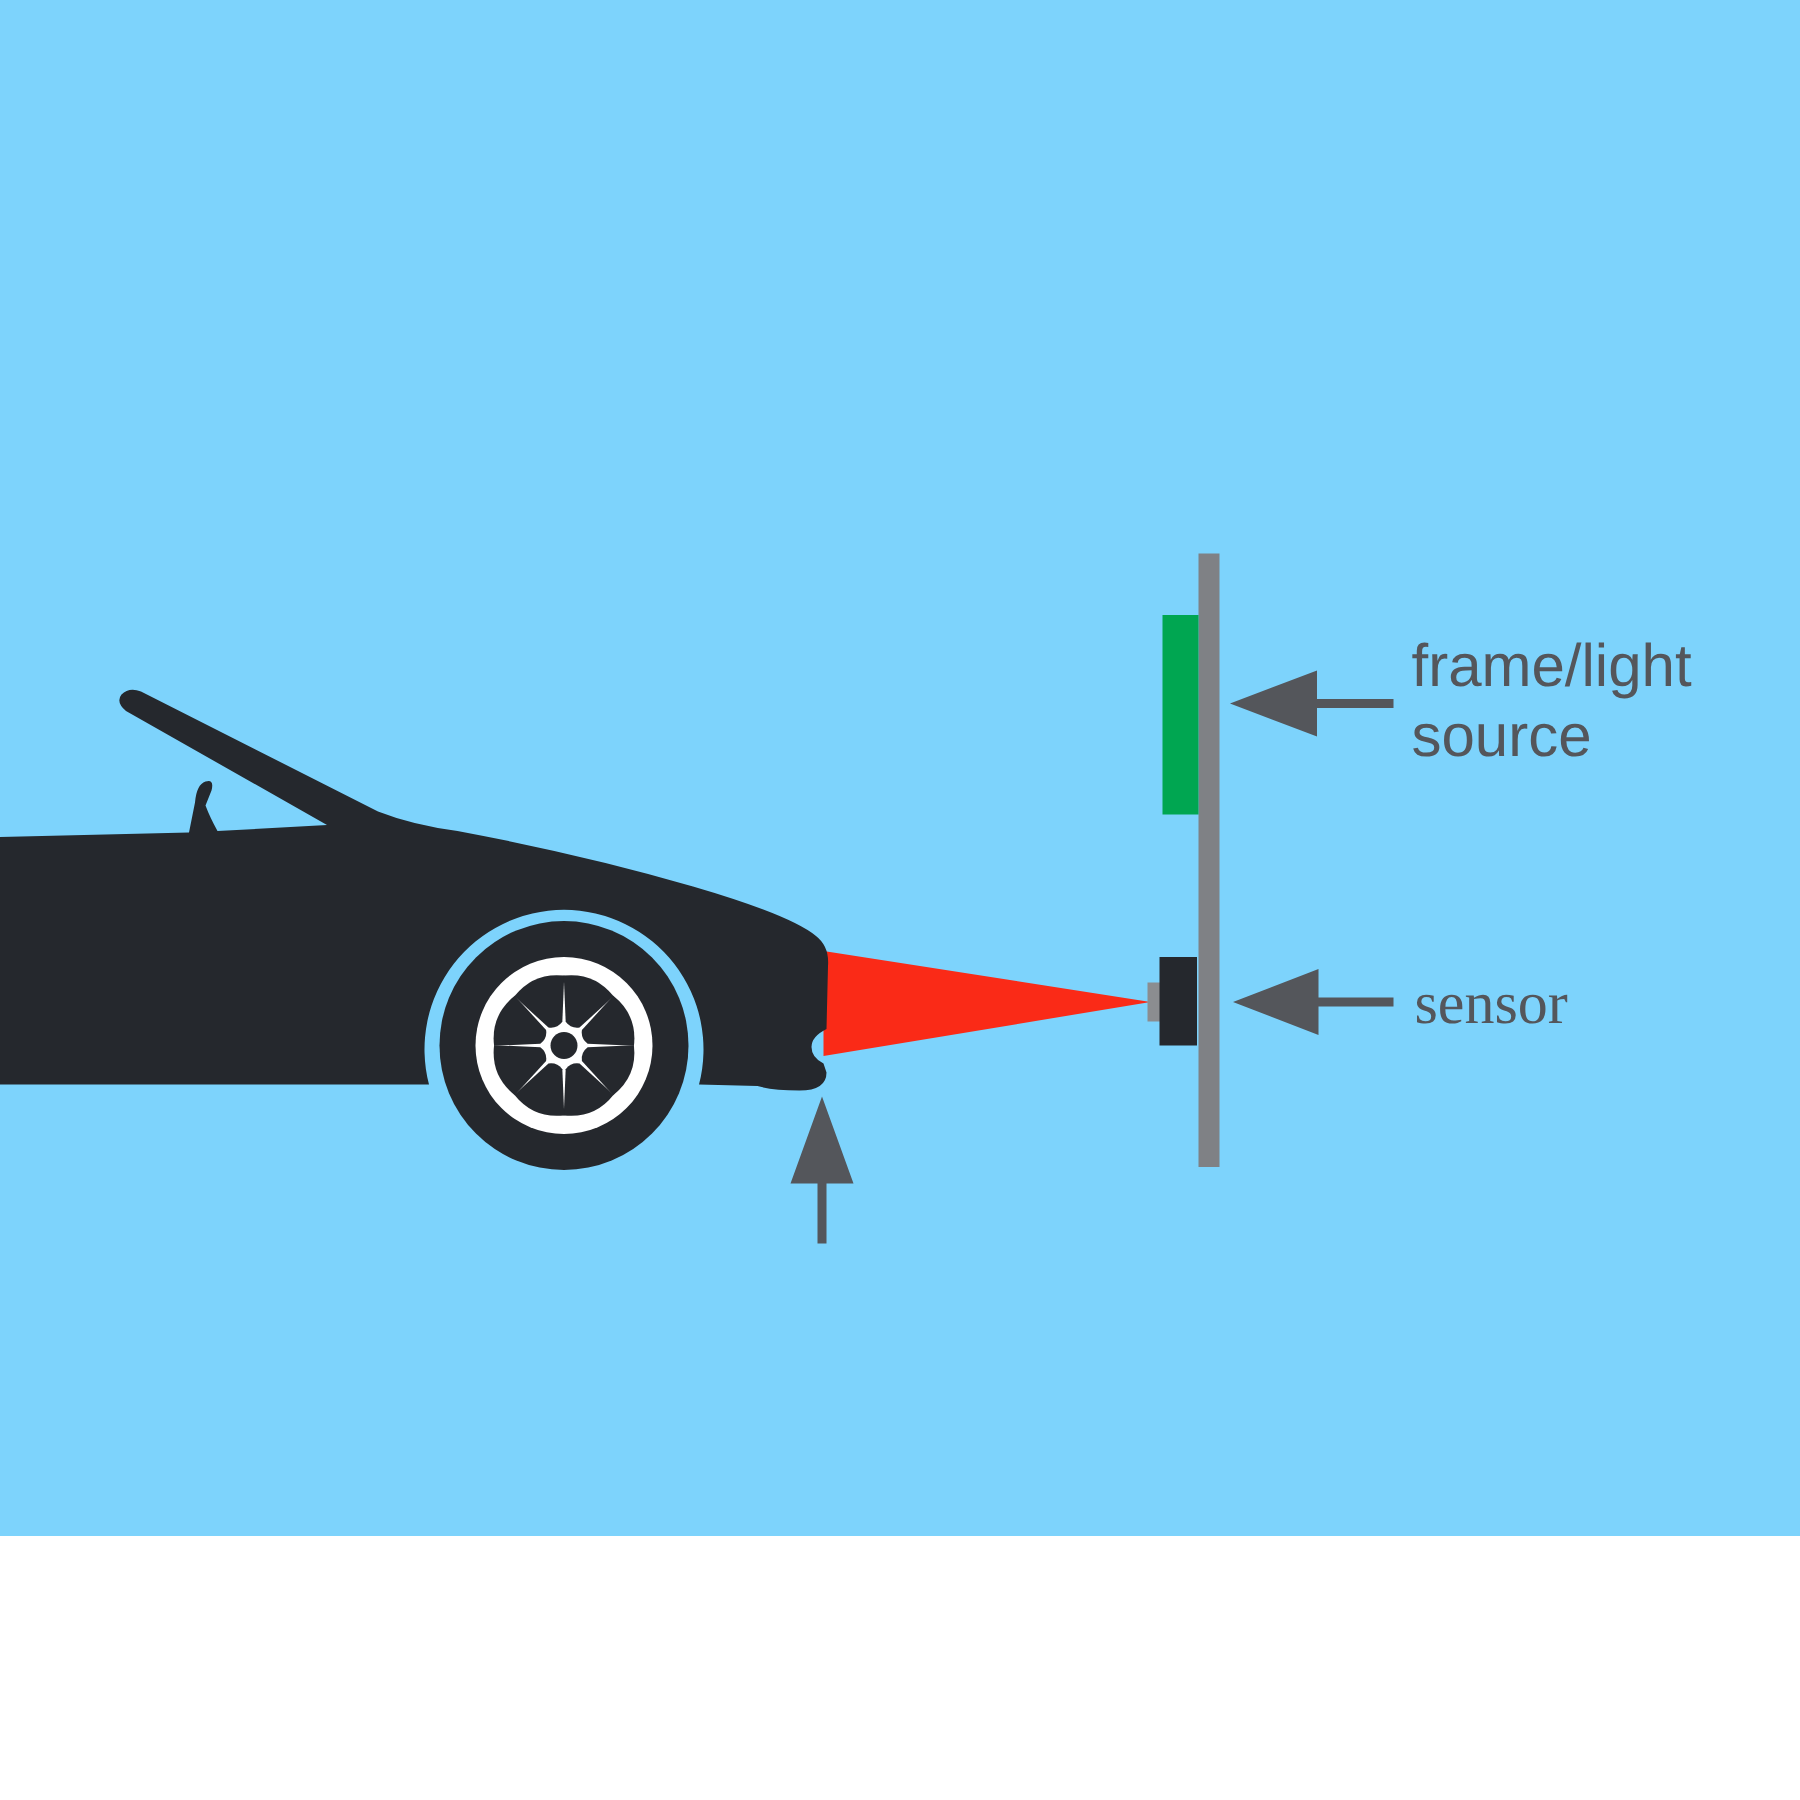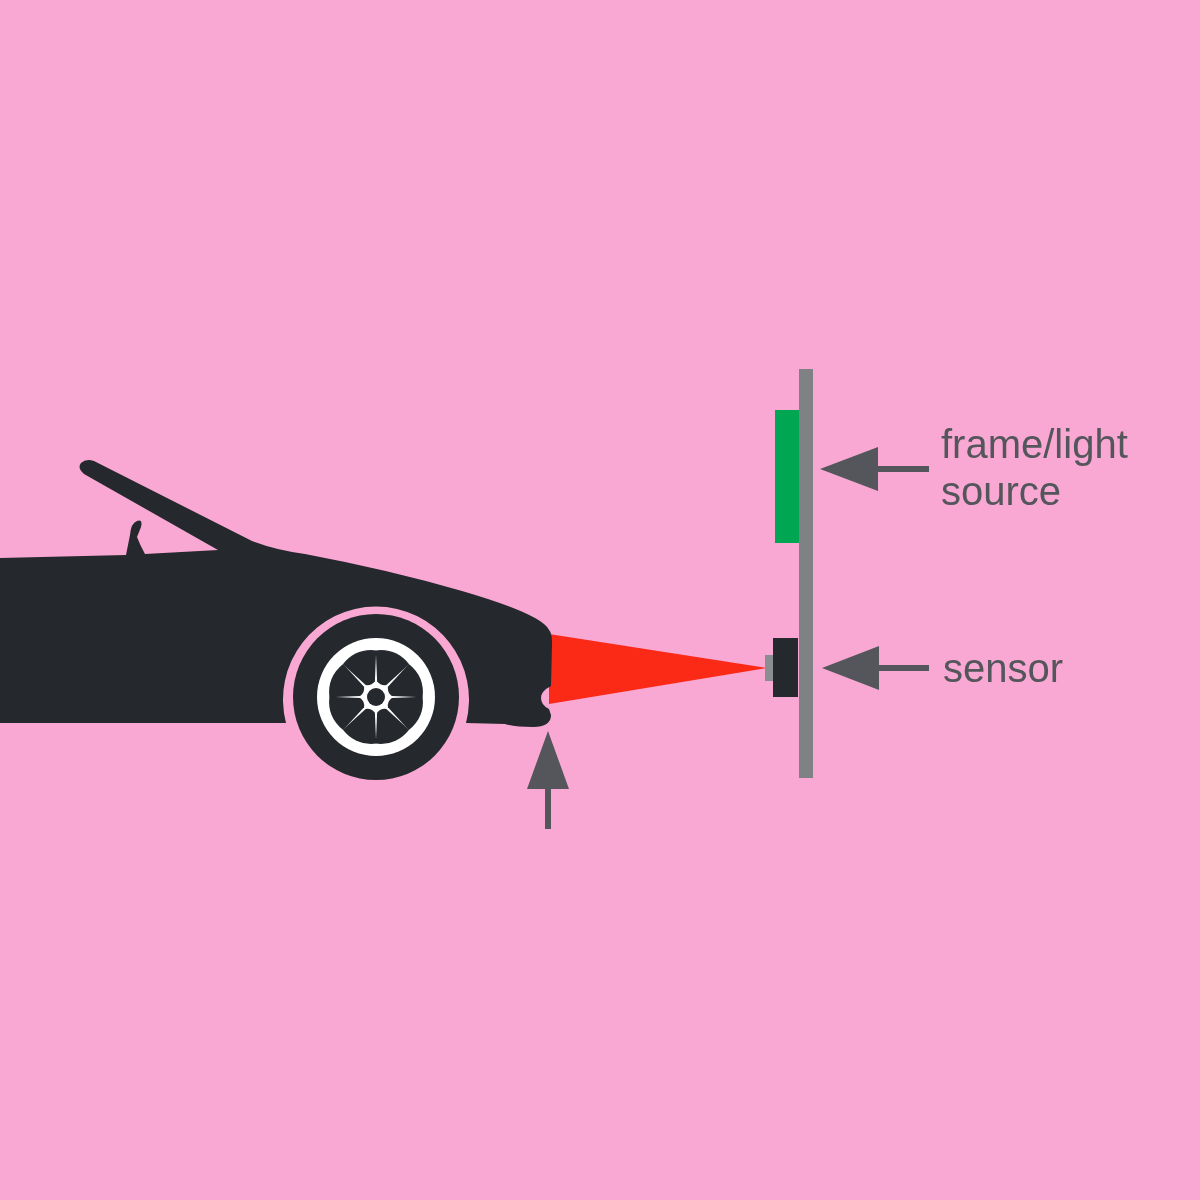--- a/index.html
+++ b/index.html
@@ -3,42 +3,42 @@
 <meta charset="utf-8">
 <style>
   html, body {
     margin: 0;
     padding: 0;
     background: #ffffff;
   }
   .canvas {
     position: relative;
     width: 1200px;
-    height: 1200px;
-    background: #f9a8d4;
+    height: 1024px;
+    background: #7dd3fc;
     overflow: hidden;
     font-family: "Liberation Sans", "DejaVu Sans", sans-serif;
   }
   .diagram-svg {
     position: absolute;
     left: 0;
     top: 0;
     width: 1200px;
     height: 1200px;
   }
   .label {
     position: absolute;
     color: #54565b;
     font-size: 40px;
     line-height: 47px;
     letter-spacing: 0px;
     white-space: pre-line;
   }
   .label-frame-light { left: 941px; top: 421px; }
-  .label-sensor      { left: 943px; top: 645px; }
+  .label-sensor      { left: 943px; top: 645px; font-family: Liberation Serif, serif; }
   .label-bumper      { left: 368px; top: 843px; }
 </style>
 </head>
 <body>
 
 <div class="canvas">
 
   <svg class="diagram-svg" viewBox="0 0 1200 1200" xmlns="http://www.w3.org/2000/svg">
 
     <path d="M 549 634 L 767 668 L 549 704 Z" fill="#fa2a17"></path>

